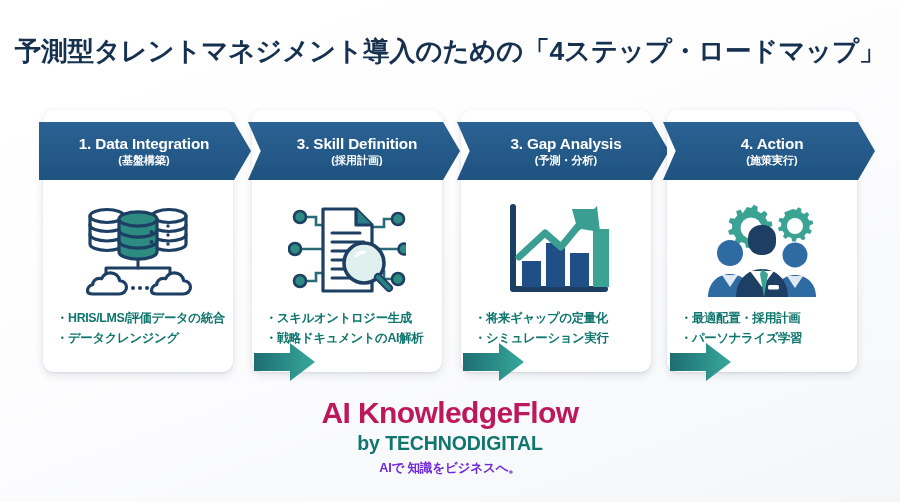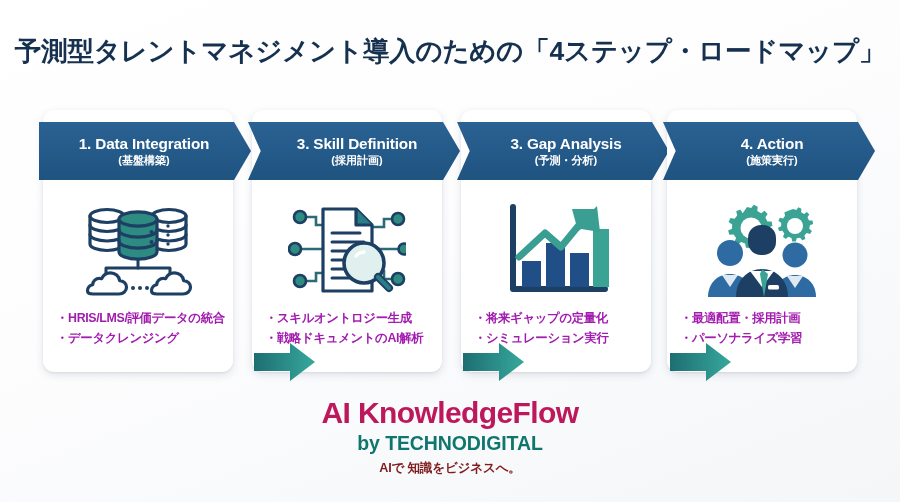--- a/index.html
+++ b/index.html
@@ -118,21 +118,21 @@
   .card-bullets {
     position: absolute;
     top: 198px;
     left: 0;
     width: 190px;
     padding: 0 8px 0 13px;
   }
   .bullet {
     font-size: 12.4px;
     font-weight: 700;
-    color: #a21caf;
+    color: #0f766e;
     line-height: 1.62;
     white-space: nowrap;
     letter-spacing: -0.35px;
   }
 
   
   .arrow {
     position: absolute;
     top: 232px;
     width: 62px;
@@ -161,21 +161,21 @@
   .brand-sub {
     font-size: 19.5px;
     font-weight: 700;
     color: #0f766e;
     letter-spacing: -0.1px;
     margin-top: 2px;
   }
   .brand-tag {
     font-size: 12.6px;
     font-weight: 700;
-    color: #7f1d1d;
+    color: #6d28d9;
     margin-top: 5px;
     letter-spacing: -0.2px;
   }
 </style>
 </head>
 <body>
 
 <div class="page">
 
   <div class="title">予測型タレントマネジメント導入のための「4ステップ・ロードマップ」</div>

